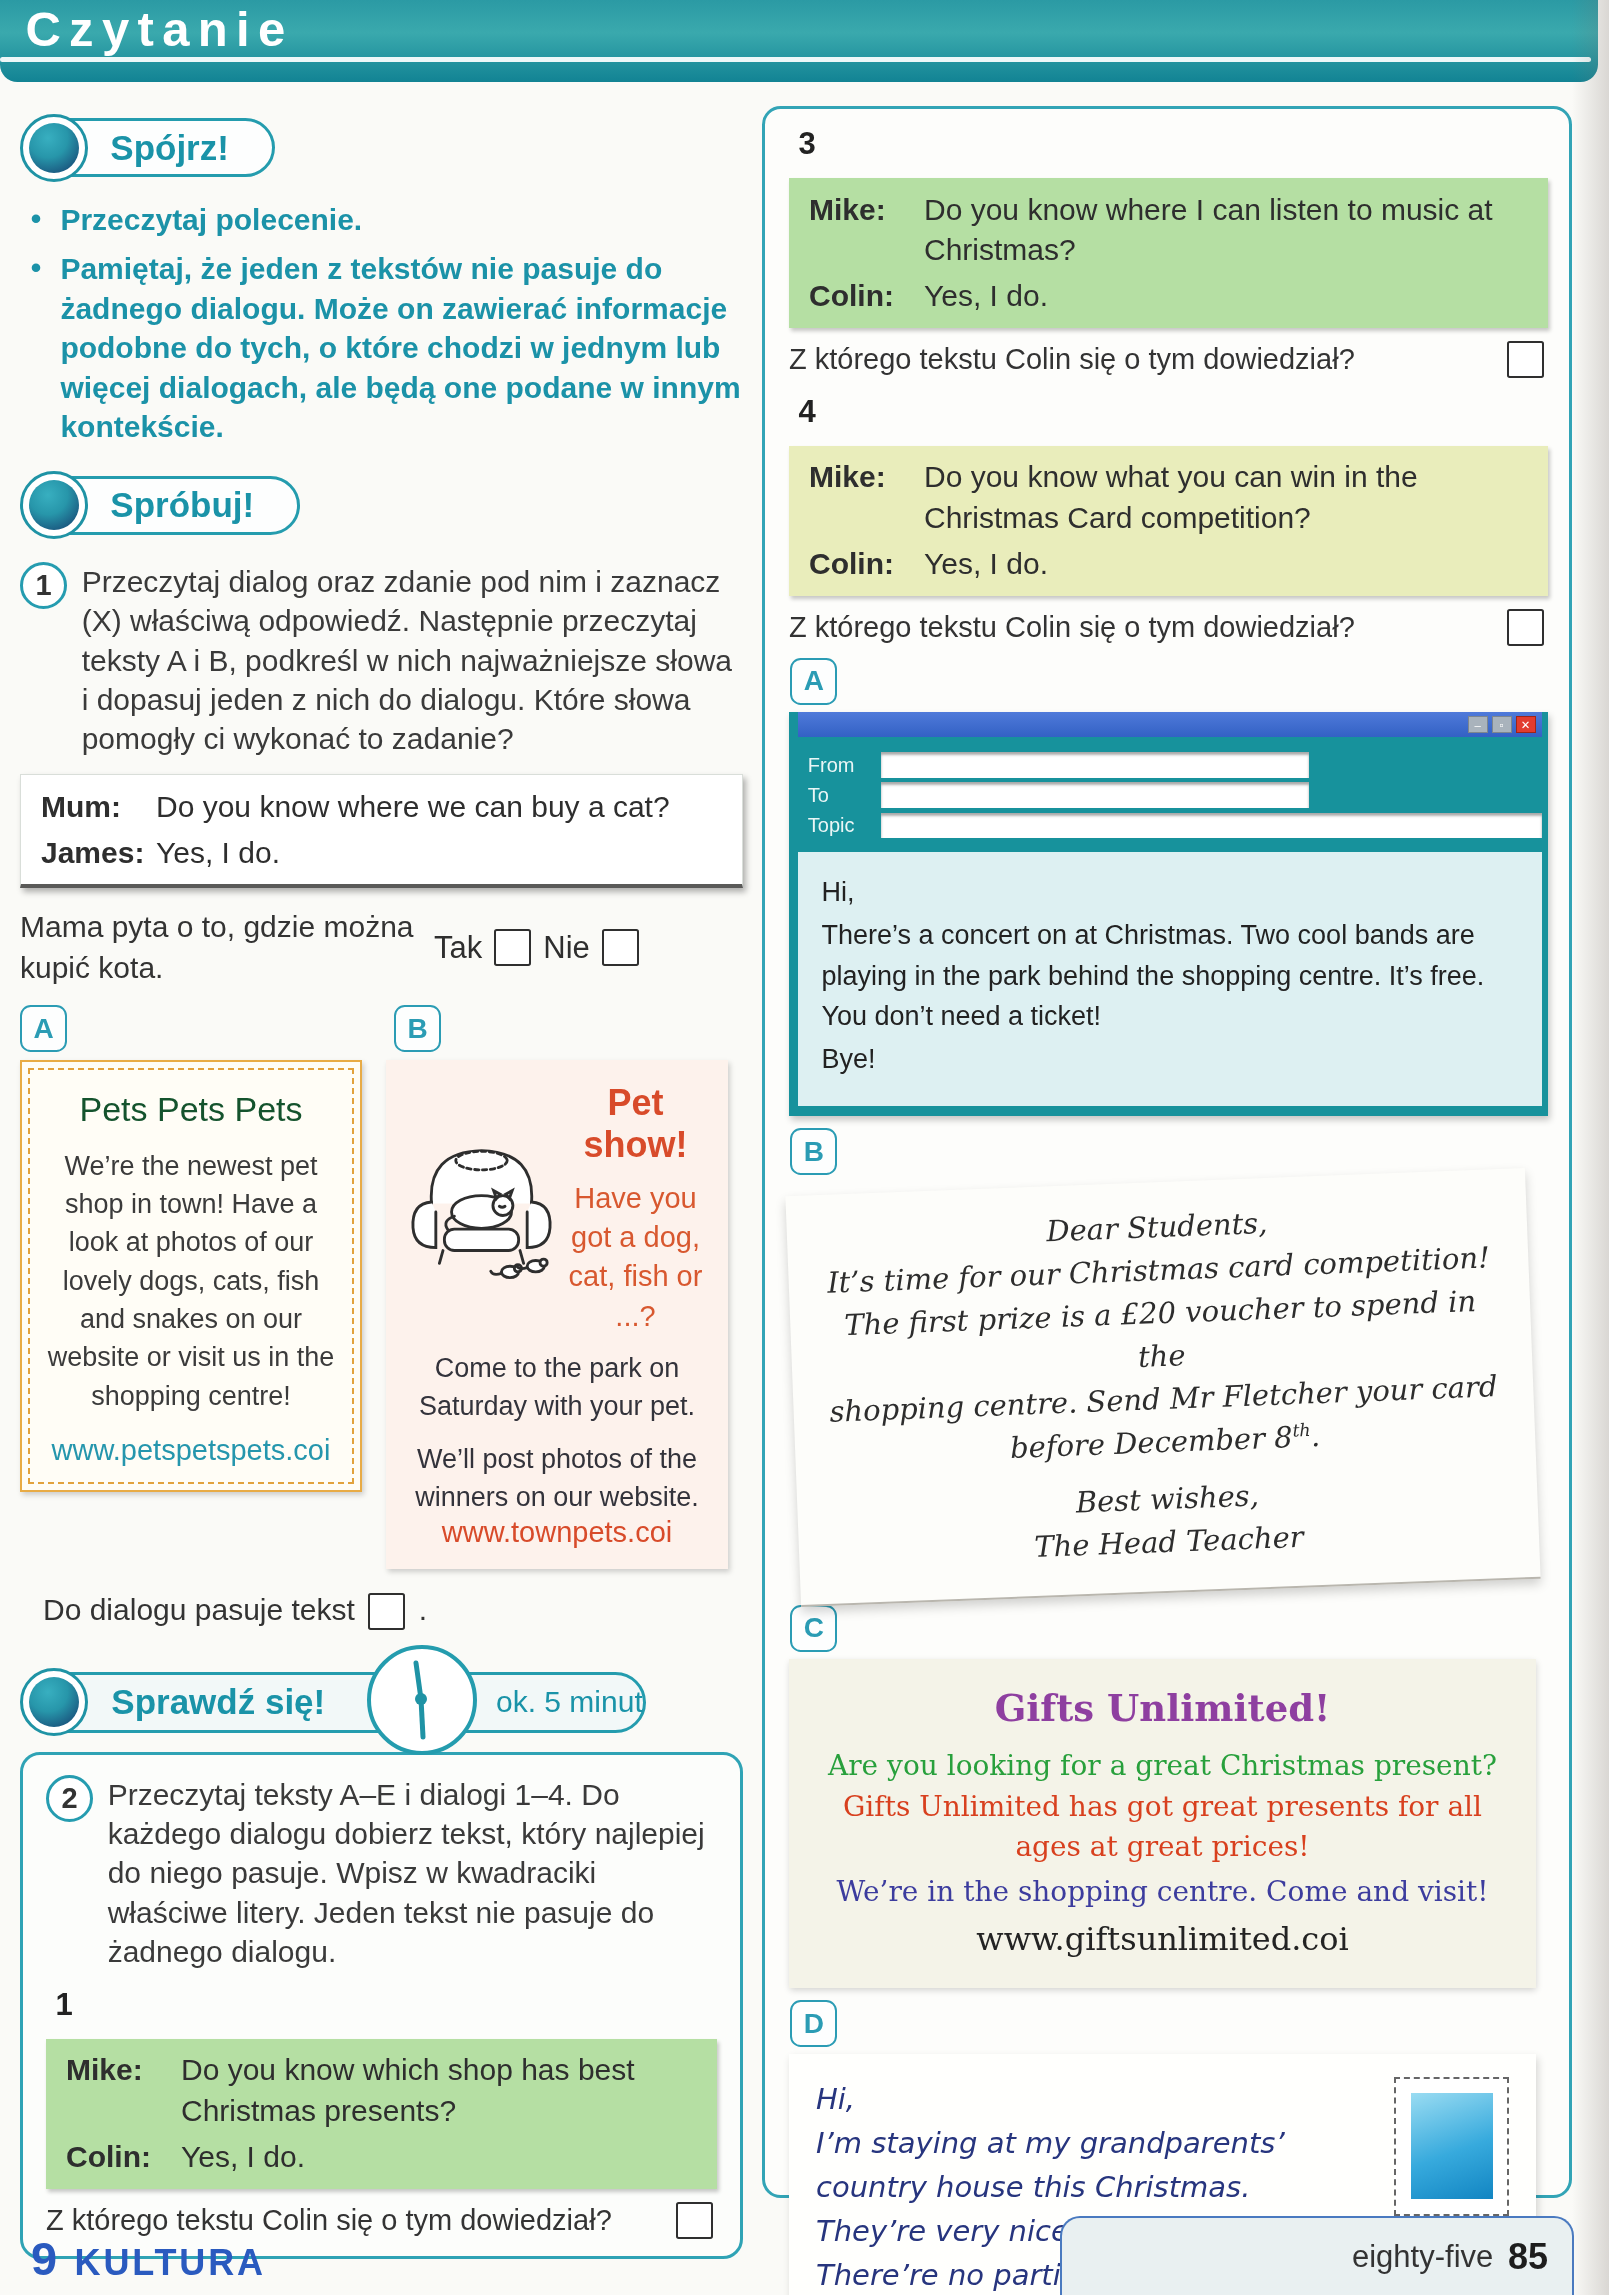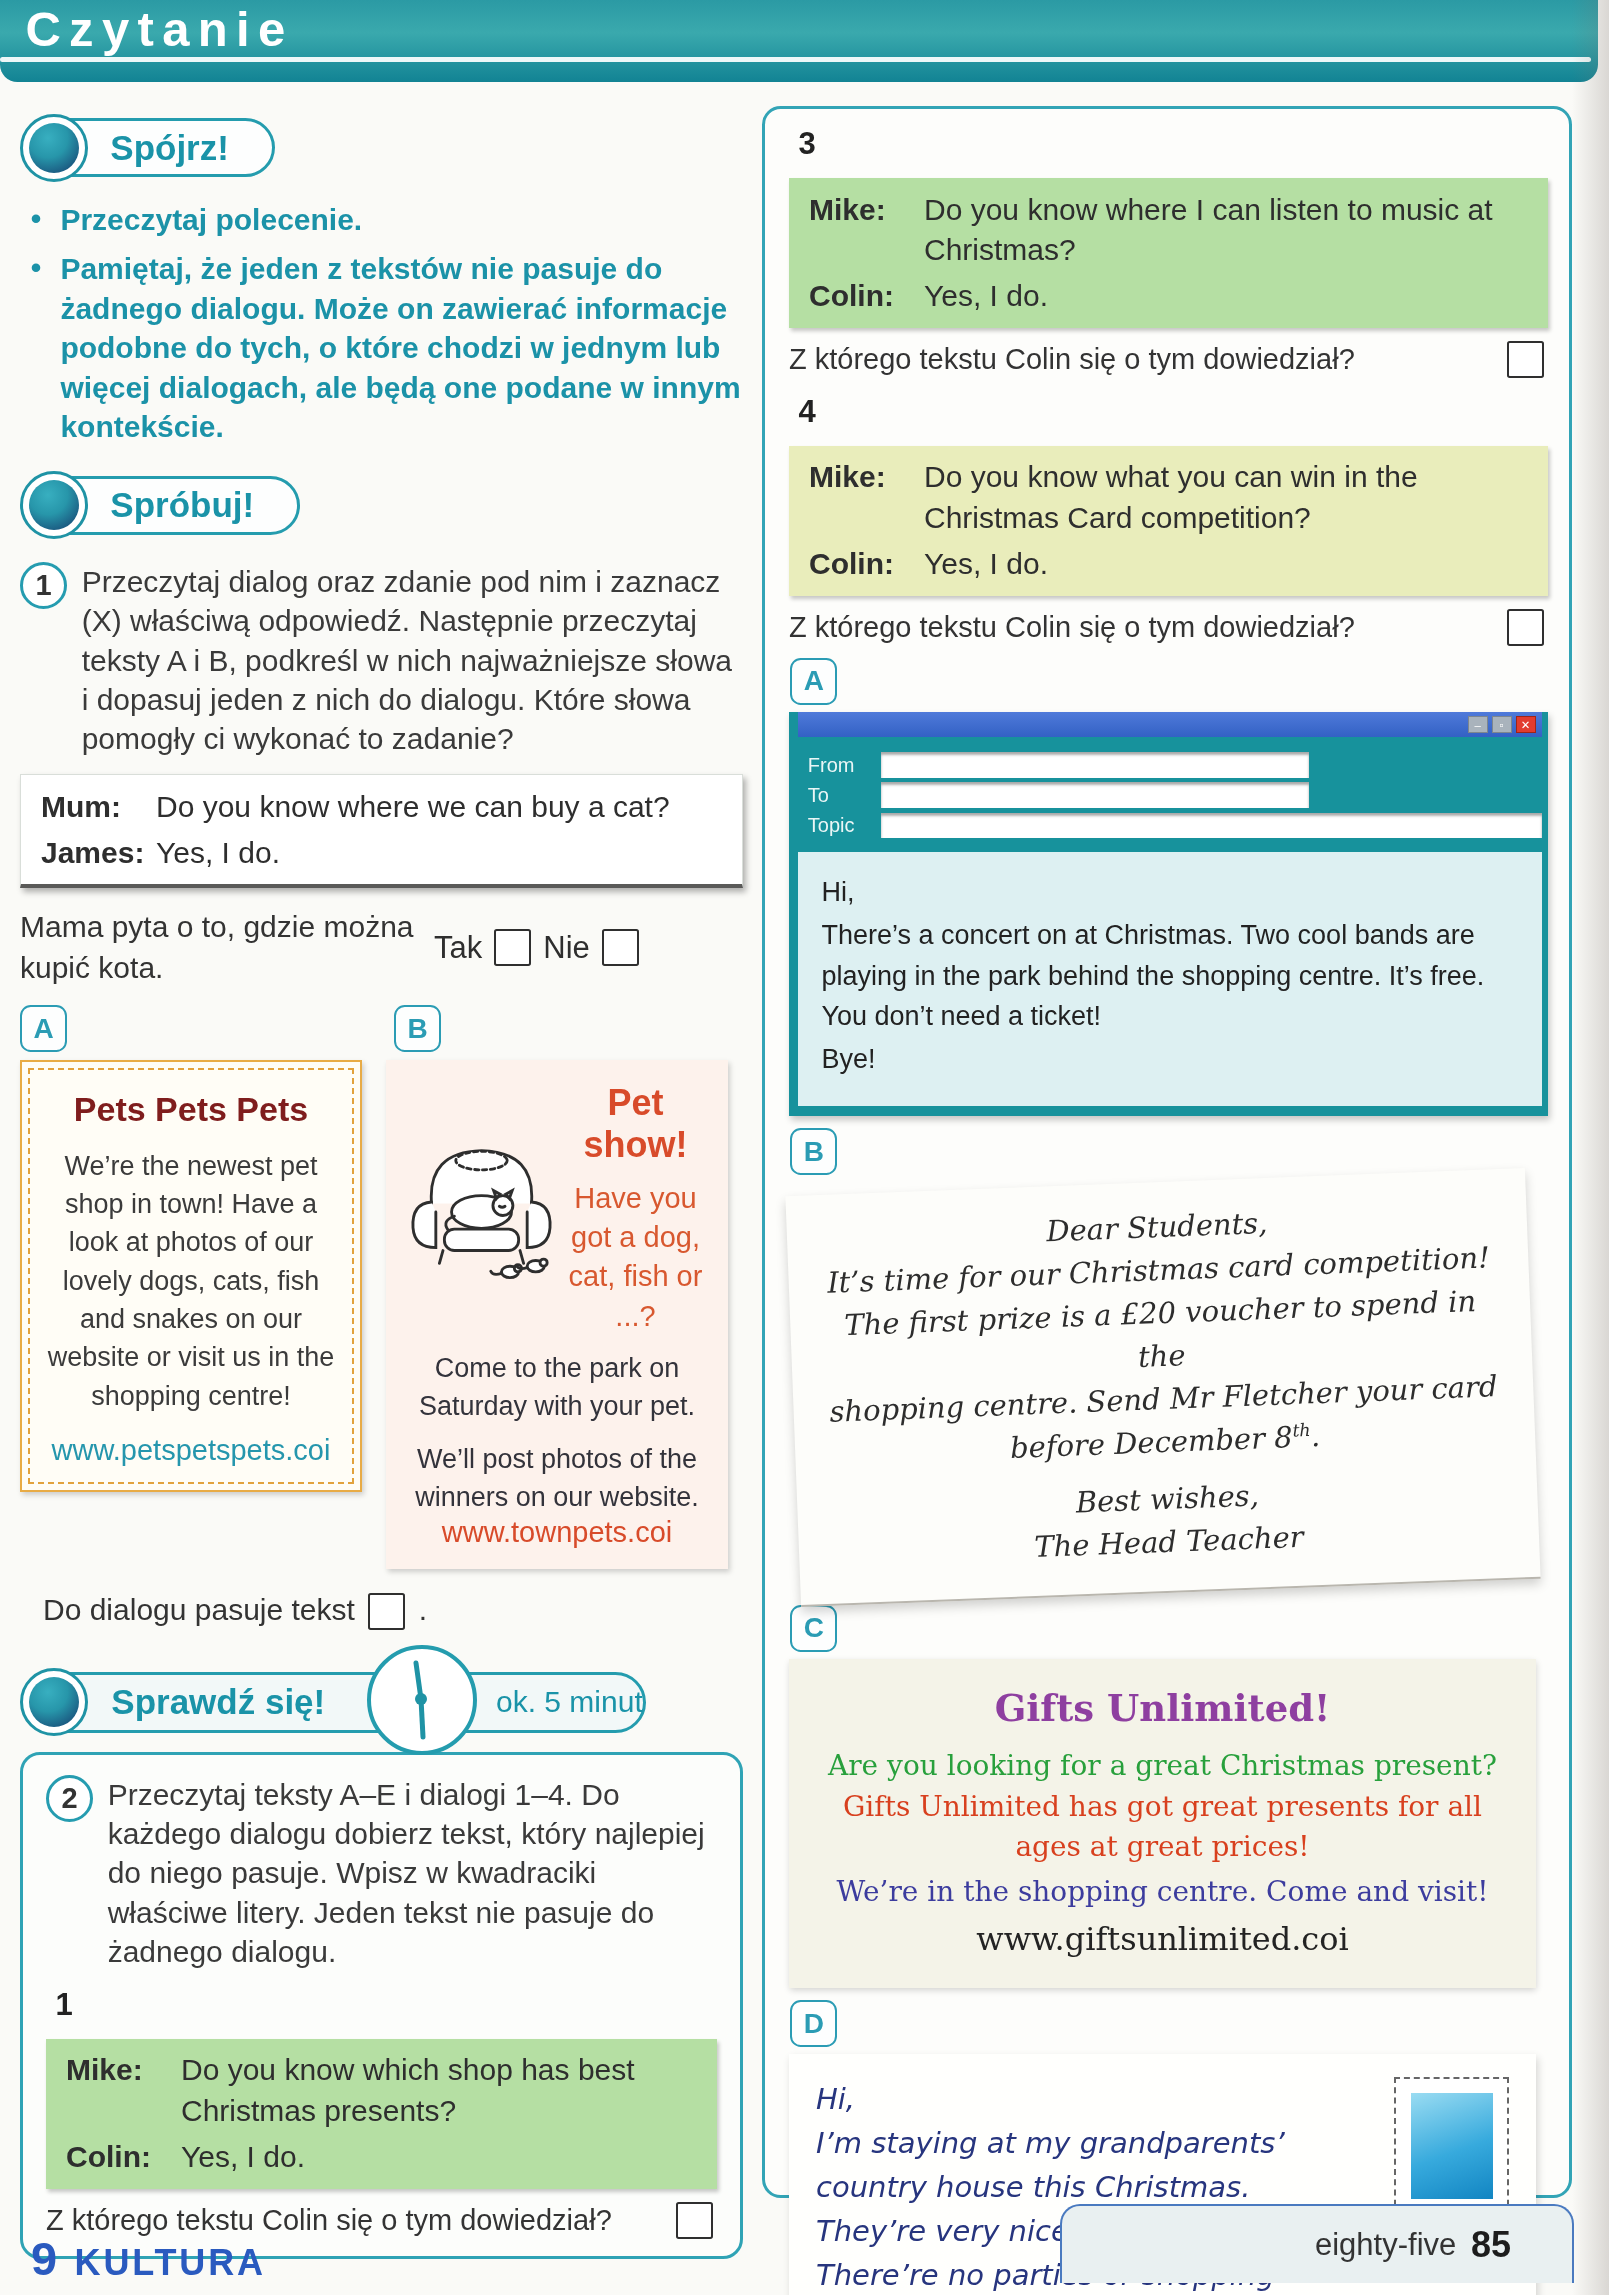--- a/index.html
+++ b/index.html
@@ -71,21 +71,21 @@
   .tag { width:47px; height:47px; border:2.7px solid #2b9cb4; border-radius:10.7px; color:#2b9cb4;
     font-size:28px; font-weight:600; background:#fdfefe;
     display:flex; align-items:center; justify-content:center; }
   .tag-b-pos { margin-left:327px; }
 
   
   .ads { display:flex; gap:24px; margin-top:8px; align-items:flex-start; }
   .adA { position:relative; width:342px; background:#fffdf6; border:2px solid #e8ab45;
     padding:28px 20px 23px; box-shadow:2px 3.3px 5.3px rgba(0,0,0,.18); }
   .adA::before { content:""; position:absolute; inset:6px; border:2.7px dashed #e2a23c; pointer-events:none; }
-  .adA-title { text-align:center; color:#7f1d1d; font-weight:bold; font-size:34px; margin-bottom:17.4px; }
+  .adA-title { text-align:center; color:#14532d; font-weight:normal; font-size:34px; margin-bottom:17.4px; }
   .adA-body { text-align:center; font-size:27px; line-height:1.42; color:#3b3b3b; }
   .adA-url { text-align:center; color:#2596ad; font-size:29px; margin-top:18.7px; }
 
   .adB { width:342px; background:#fdf2ec; padding:17.4px 17.4px 20px; box-shadow:2px 3.3px 5.3px rgba(0,0,0,.18); }
   .adB-top { display:flex; }
   .adB-art { flex:none; width:157px; }
   .adB-right { flex:1; text-align:center; }
   .adB-title { color:#d84b2a; font-weight:bold; font-size:36px; margin-top:4px; }
   .adB-q { color:#d8582f; font-size:29px; line-height:1.35; margin-top:13.4px; }
   .adB-body { text-align:center; font-size:27px; line-height:1.4; color:#33333b; margin-top:14.7px; }
@@ -158,24 +158,24 @@
   .stamp { position:absolute; top:23px; right:27px; width:115px; height:139px; background:#fff;
     border:2px dashed #666; display:flex; align-items:center; justify-content:center; }
   .stamp-inner { width:82px; height:106px;
     background:linear-gradient(160deg,#9adcf2 0%, #37aadd 55%, #1285c2 100%); }
 
   
   .footer-left { position:absolute; left:31px; bottom:9.4px; display:flex;
     align-items:baseline; gap:17.4px; color:#2a5abf; }
   .footer-left .fnum { font-size:47px; font-weight:bold; }
   .footer-left .fword { font-size:36px; font-weight:bold; letter-spacing:.08em; }
-  .footer-right { position:absolute; right:35px; bottom:12px; width:514px; height:79px;
+  .footer-right { position:absolute; right:35px; bottom:0; width:514px; height:79px;
     background:#e9f0f1; border:2px solid #4a7ac0; border-bottom:none;
     border-radius:20px 20px 0 0; display:flex; align-items:center;
-    justify-content:flex-end; padding-right:61px; gap:14.7px; }
+    justify-content:flex-end; padding-right:24px; gap:14.7px; }
   .footer-right .pgword { font-size:31px; color:#333; }
   .footer-right .pgnum { font-size:36px; font-weight:bold; color:#1d1d1d; }
 </style>
 </head>
 <body>
 
 <div class="page">
 
   <div class="banner">
     <div class="banner-title">Czytanie</div>

